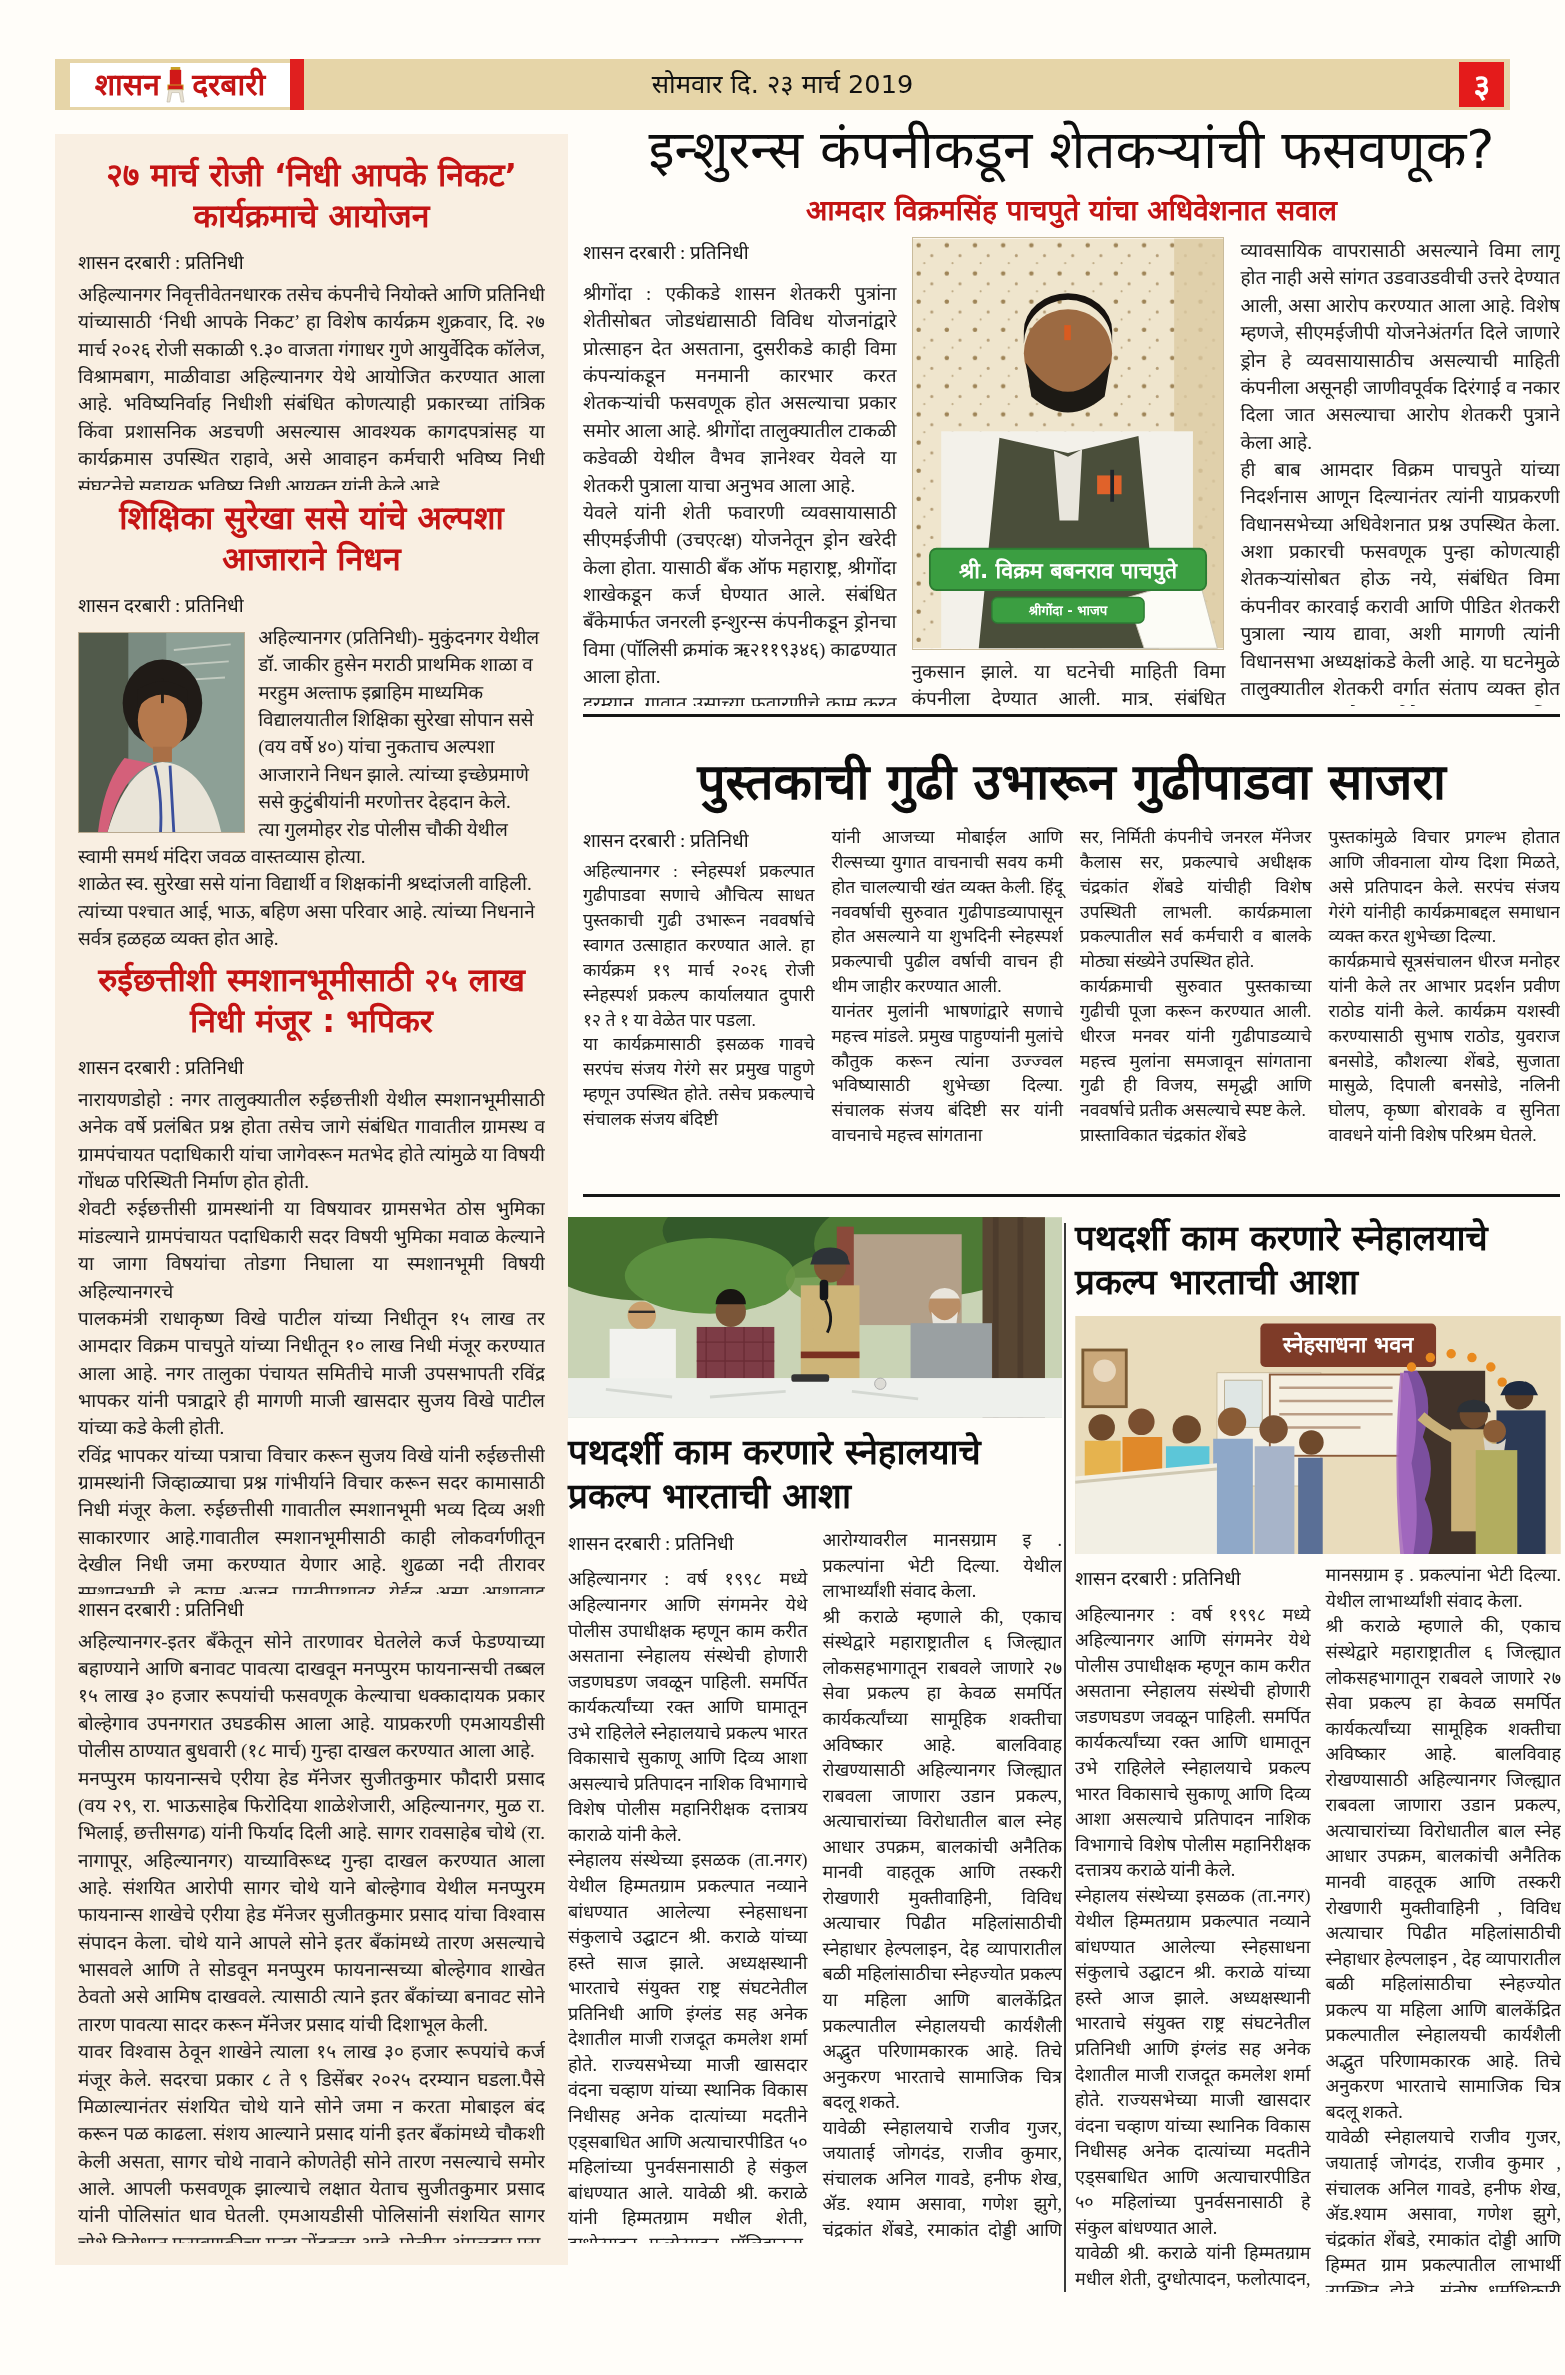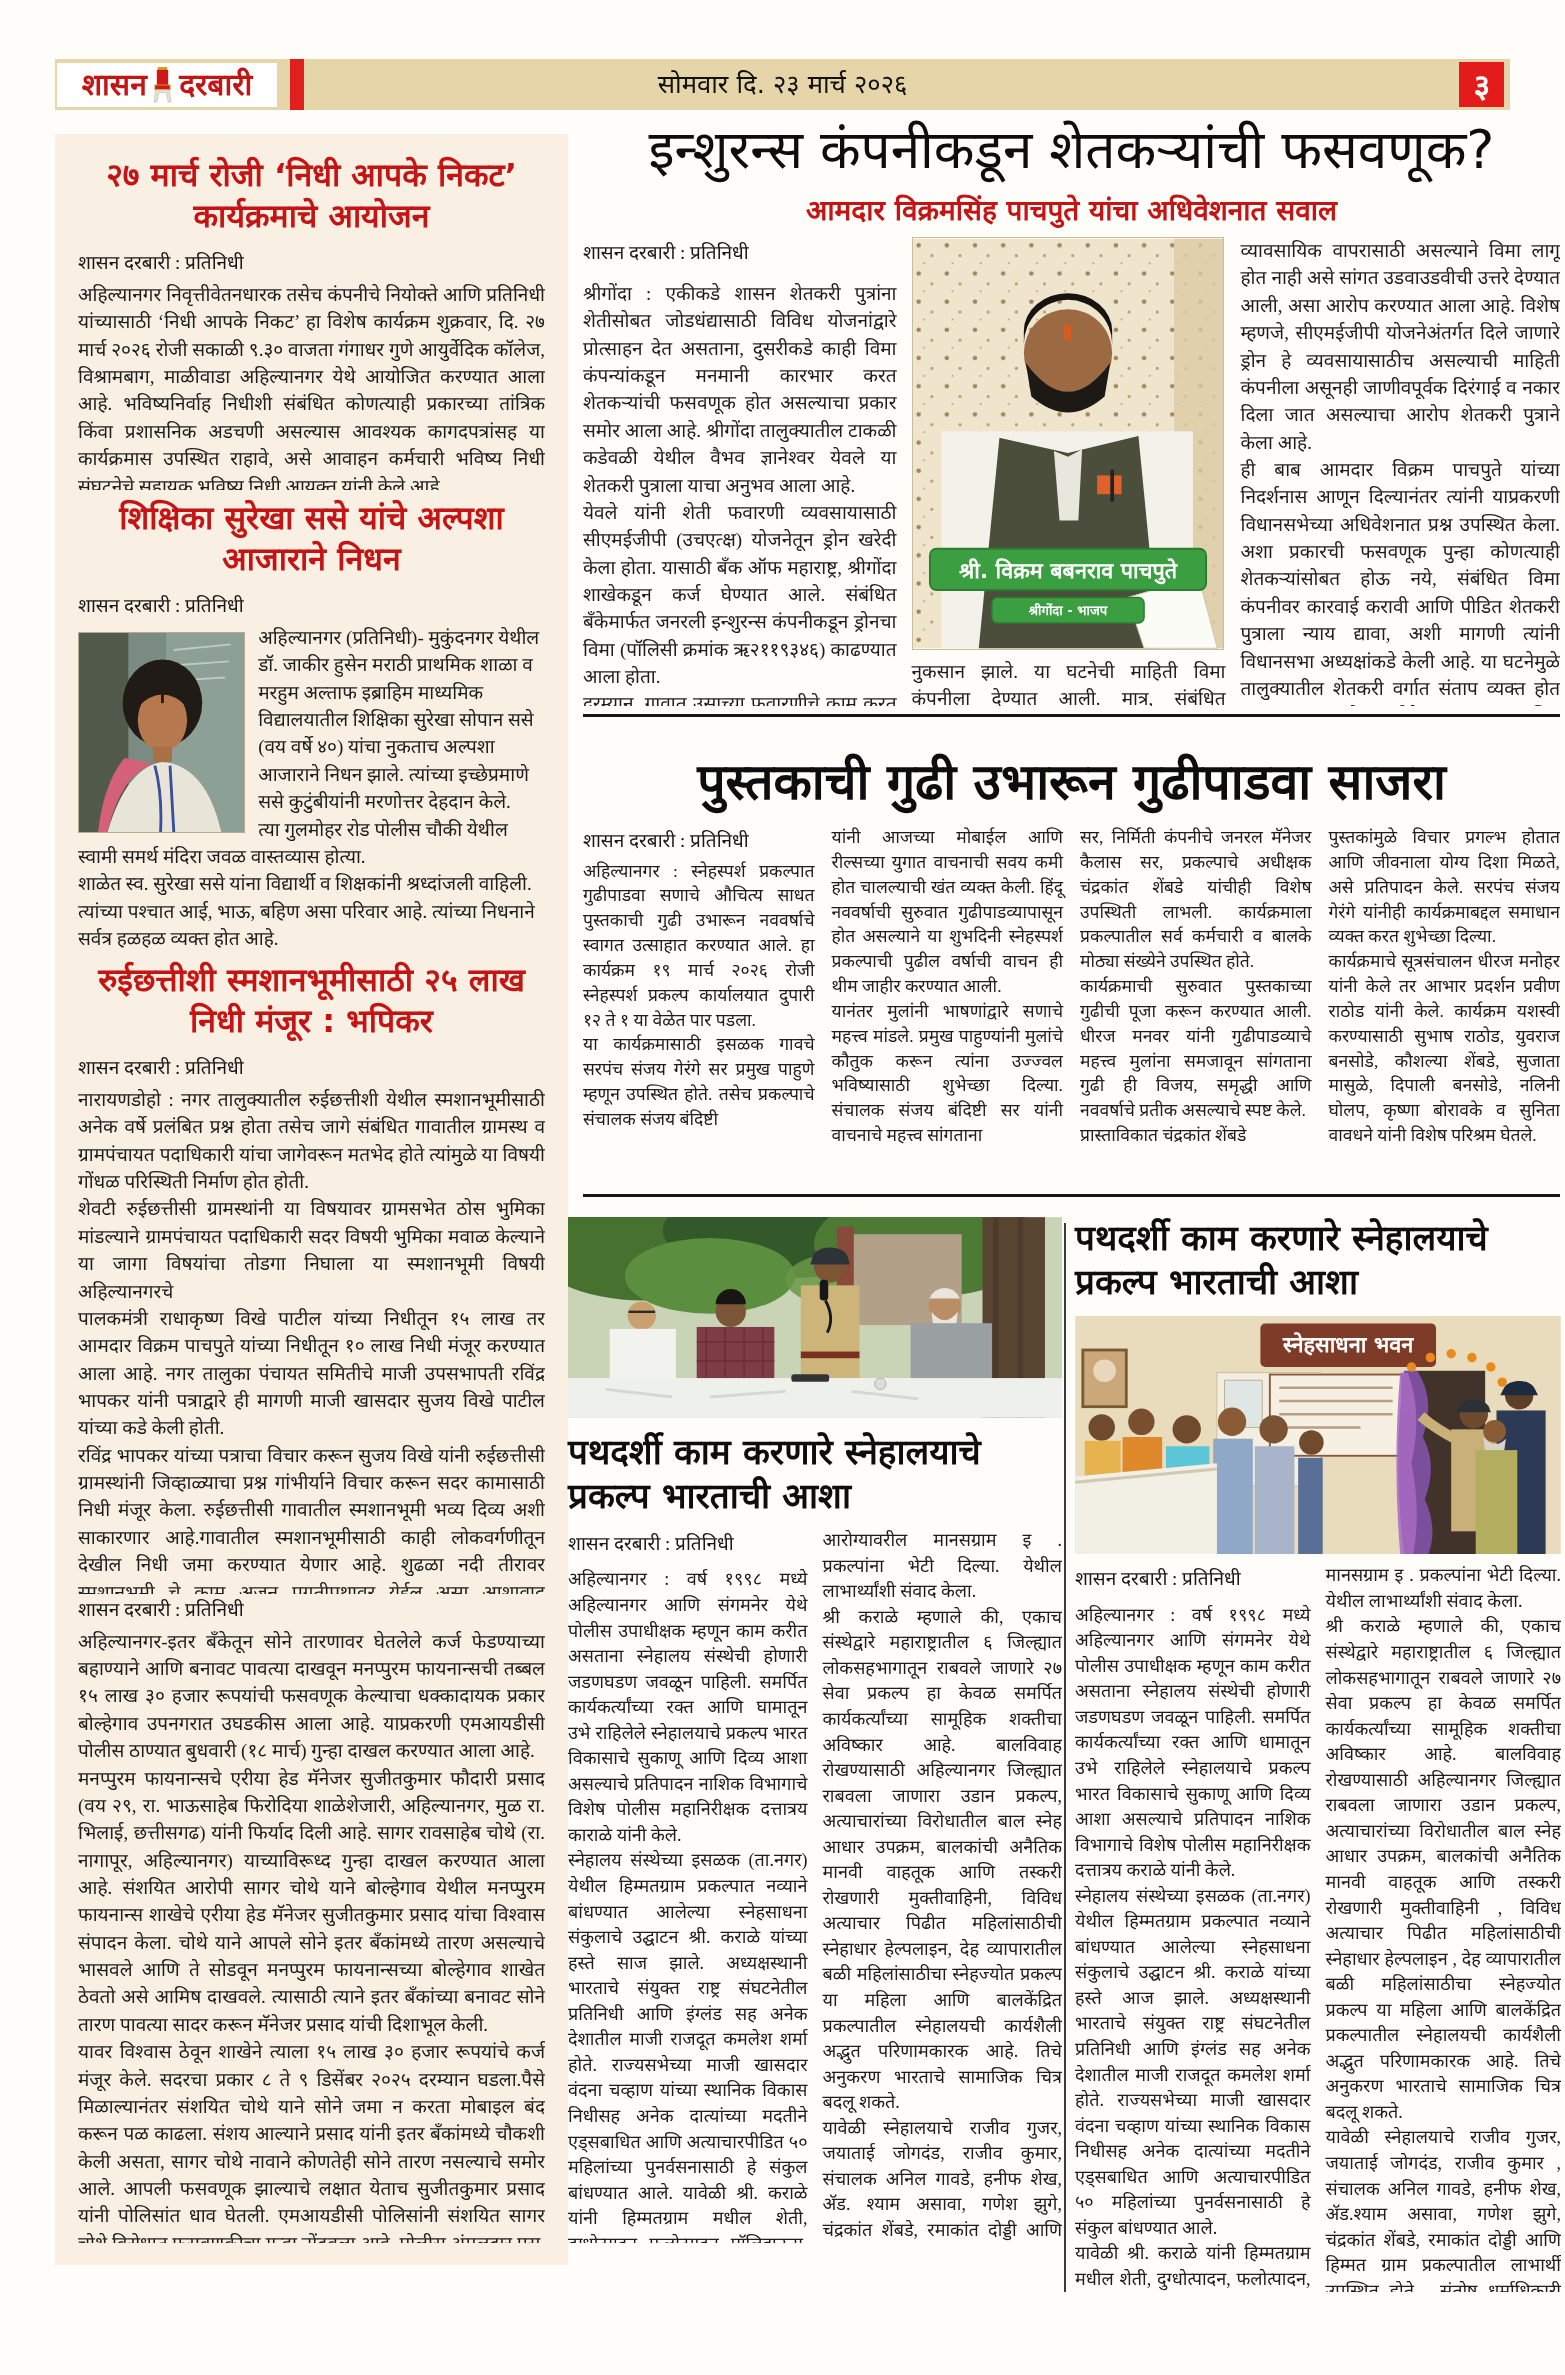--- a/index.html
+++ b/index.html
@@ -5,21 +5,21 @@
   :root{
     --accent_red:#c41414; --band_tan:#e6d5a8; --cream:#f9efe2;
     --banner_green:#3b9e41; --sign_maroon:#7e3b28; --ink:#1c1c1c;
   }
   *{box-sizing:border-box;margin:0;padding:0}
   body{background:#888;font-family:"Liberation Serif","DejaVu Serif",serif;color:var(--ink)}
   .page{position:relative;width:1565px;height:2375px;background:#fffdf9;overflow:hidden;margin:0 auto}
 
   
   .band{position:absolute;left:55px;top:59px;width:1455px;height:51px;background:var(--band_tan)}
-  .logo{position:absolute;left:2px;top:3.8px;width:220px;height:44px;background:#fff;display:flex;align-items:center;justify-content:center;gap:5.7px}
+  .logo{position:absolute;left:15px;top:3.8px;width:220px;height:44px;background:#fff;display:flex;align-items:center;justify-content:center;gap:5.7px}
   .logo span{font-family:"DejaVu Sans","Liberation Sans",sans-serif;font-weight:bold;font-size:30px;color:var(--accent_red);line-height:1}
   .redbar{position:absolute;left:235px;top:0;width:14px;height:51px;background:#e01f1f}
   .dateline{position:absolute;left:0;right:0;text-align:center;line-height:51px;font-size:25.6px;color:#111;font-family:"DejaVu Sans","Liberation Sans",sans-serif}
   .pagenum{position:absolute;right:5.7px;top:2.8px;width:45px;height:45px;background:#e41b1b;color:#fff;font-family:"DejaVu Sans",sans-serif;font-weight:bold;font-size:32px;display:flex;align-items:center;justify-content:center}
 
   
   .leftcol{position:absolute;left:55px;top:134px;width:513px;height:2131px;background:var(--cream);padding:13.2px 23px;overflow:hidden}
   .leftcol article{overflow:hidden}
   .lart1{height:343px}.lart2{height:462px}.lart3{height:642px}.lart4{height:649px}
   .lhead{font-family:"DejaVu Sans","Liberation Sans",sans-serif;color:var(--accent_red);font-size:32px;line-height:1.3;text-align:center;font-weight:bold;margin:7.6px 0 11.4px}
@@ -69,21 +69,21 @@
       <span>शासन</span>
       <svg width="21" height="36" viewBox="0 0 22 38" aria-hidden="true">
         <rect x="6" y="0" width="10" height="4" fill="#c9a227"></rect>
         <path d="M5 3 h12 v16 h-12 z" fill="#d01818"></path>
         <rect x="3" y="19" width="16" height="5" fill="#d01818" stroke="#c9a227" stroke-width="1"></rect>
         <path d="M4 24 l-2 13 h3 l2 -10 h8 l2 10 h3 l-2 -13 z" fill="#e8e2d2" stroke="#b8b0a0" stroke-width="0.6"></path>
       </svg>
       <span>दरबारी</span>
     </div>
     <div class="redbar"></div>
-    <div class="dateline">सोमवार दि. २३ मार्च २०२६</div>
+    <div class="dateline">सोमवार दि. २३ मार्च 2019</div>
     <div class="pagenum">३</div>
   </header>
 
   <div class="leftcol">
     <article class="lart1">
       <h2 class="lhead">२७ मार्च रोजी ‘निधी आपके निकट’ कार्यक्रमाचे आयोजन</h2>
       <div class="byline">शासन दरबारी : प्रतिनिधी</div>
       <div class="btext">अहिल्यानगर  निवृत्तीवेतनधारक तसेच कंपनीचे नियोक्ते आणि प्रतिनिधी यांच्यासाठी ‘निधी आपके निकट’ हा विशेष कार्यक्रम शुक्रवार, दि. २७ मार्च २०२६ रोजी सकाळी ९.३० वाजता गंगाधर गुणे आयुर्वेदिक कॉलेज, विश्रामबाग, माळीवाडा अहिल्यानगर येथे आयोजित करण्यात आला आहे. भविष्यनिर्वाह निधीशी संबंधित कोणत्याही प्रकारच्या तांत्रिक किंवा प्रशासनिक अडचणी असल्यास आवश्यक कागदपत्रांसह या कार्यक्रमास उपस्थित राहावे, असे आवाहन कर्मचारी भविष्य निधी संघटनेचे सहायक भविष्य निधी आयुक्त यांनी केले आहे.</div>
     </article>
 

